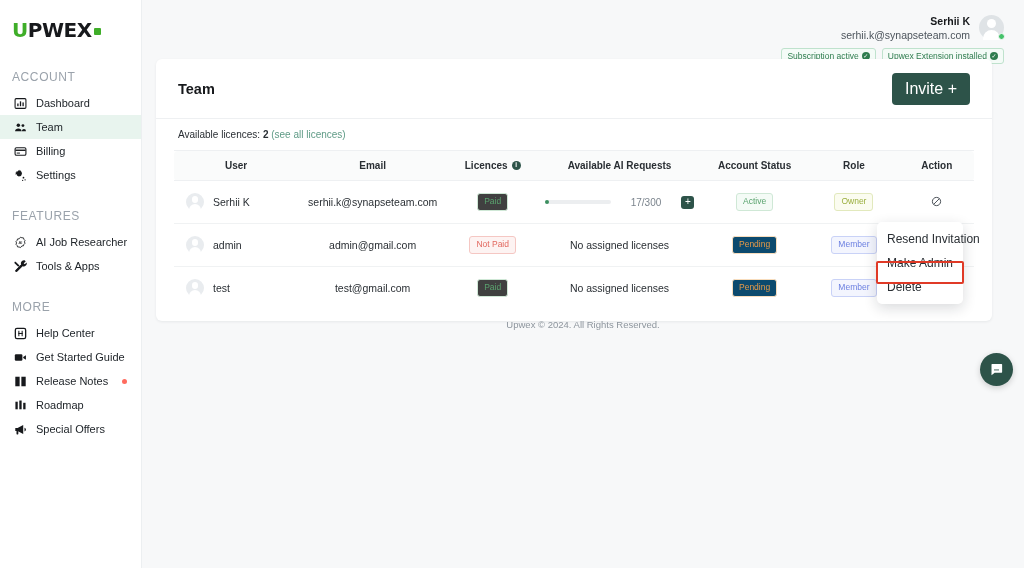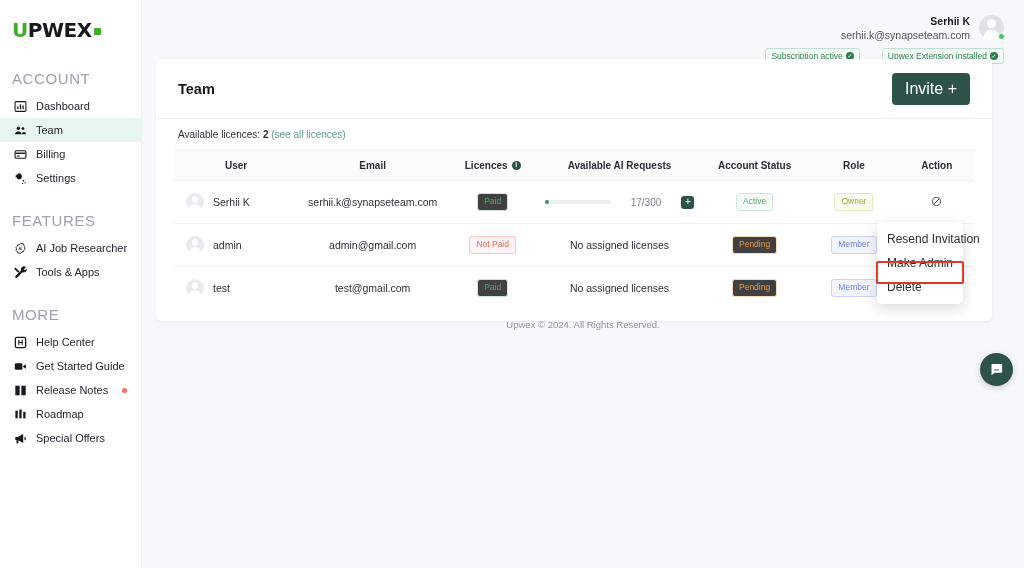--- a/index.html
+++ b/index.html
@@ -18,21 +18,21 @@
     padding-top: 10px;
   }
   .logo-wrap { padding: 6px 0 0 12px; height: 34px; display: flex; align-items: center; }
   .logo { font-size: 20px; font-weight: 700; letter-spacing: -0.5px; line-height: 1;
           display: flex; align-items: center; font-family: "DejaVu Sans", sans-serif; }
   .logo .u { color: #3fae29; }
   .logo .rest { color: #17191c; }
   .logo .sq { width: 7px; height: 7px; background: #3fae29; margin-left: 2px;
               margin-top: 2px; border-radius: 1px; }
 
-  .nav-section { color: #9aa2ab; font-size: 15px; letter-spacing: 0.6px;
+  .nav-section { color: #9aa2ab; font-size: 12px; letter-spacing: 0.6px;
                  padding: 0 0 0 12px; margin-top: 22px; margin-bottom: 7px;
                  text-transform: uppercase; font-weight: 400; }
   #sidebar .nav-section:first-of-type { margin-top: 26px; }
 
   .nav-item { display: flex; align-items: center; height: 24px; gap: 9px;
               padding-left: 13px; cursor: pointer; font-size: 11px; color: #21262b;
               margin-bottom: 0; position: relative; }
   .nav-item .label { white-space: nowrap; }
   .nav-item.active { background: #e8f4ee; }
   .nav-ico { width: 14px; height: 14px; flex: 0 0 14px; display: flex;
@@ -52,21 +52,21 @@
   .user-name { font-size: 10.5px; font-weight: 700; color: #17191c; }
   .user-mail { font-size: 10.5px; color: #4c545c; }
   .avatar-lg { width: 25px; height: 25px; border-radius: 50%; background: #dfe3e6;
                position: relative; overflow: visible; margin-top: 1px; }
   .avatar-lg .head { position: absolute; width: 9px; height: 9px; border-radius: 50%;
                      background: #fff; left: 8px; top: 4px; }
   .avatar-lg .body { position: absolute; width: 17px; height: 10px; border-radius: 9px 9px 0 0;
                      background: #fff; left: 4px; top: 15px; }
   .avatar-lg .online { position: absolute; width: 7px; height: 7px; border-radius: 50%;
                        background: #45c26a; right: -1px; bottom: 0px; border: 1.5px solid #f7f8f9; }
-  .chips { display: flex; gap: 22px; margin-top: 6px; }
+  .chips { display: flex; gap: 6px; margin-top: 6px; }
   .chip { font-size: 8.5px; color: #2f7d4f; border: 1px solid #bfe2cd; border-radius: 3px;
           padding: 2px 5px; background: #f4fbf7; display: flex; align-items: center; gap: 3px; }
   .chk { width: 8px; height: 8px; border-radius: 50%; background: #2f7d4f; color: #fff;
          font-size: 6px; display: flex; align-items: center; justify-content: center;
          line-height: 1; }
 
   
   #card { position: absolute; left: 14px; top: 59px; width: 836px; background: #fff;
           border-radius: 6px; box-shadow: 0 1px 3px rgba(16,24,40,.07); }
   .card-head { display: flex; justify-content: space-between; align-items: center;
@@ -98,21 +98,21 @@
   .avatar-sm .head { position: absolute; width: 6.5px; height: 6.5px; border-radius: 50%;
                      background: #fff; left: 5.7px; top: 3px; }
   .avatar-sm .body { position: absolute; width: 12px; height: 7px; border-radius: 6px 6px 0 0;
                      background: #fff; left: 3px; top: 11px; }
 
   .badge { display: inline-block; font-size: 8.5px; padding: 2px 6px; border-radius: 3px;
            border: 1px solid; line-height: 1.3; }
   .b-paid   { color:#5aa46f; border-color:#cfe8d6; background:#404040; }
   .b-notpaid{ color:#e2685f; border-color:#f5c7c3; background:#fdf3f2; }
   .b-active { color:#5aa46f; border-color:#cfe8d6; background:#f4fbf6; }
-  .b-pending{ color:#e79a48; border-color:#f8ddbd; background:#404040; }
+  .b-pending{ color:#e79a48; border-color:#f8ddbd; background:#0c4a6e; }
   .b-owner  { color:#9aae3e; border-color:#e2e9bd; background:#fbfcf0; }
   .b-member { color:#6b7fe0; border-color:#c9d2f7; background:#f3f5fe; }
 
   .ai-cell { display: flex; align-items: center; justify-content: center; gap: 20px; }
   .bar { width: 66px; height: 4px; background: #eceef0; border-radius: 3px; position: relative; }
   .bar > i { position: absolute; left: 0; top: 0; height: 4px; border-radius: 3px;
              background: #3b8f5f; display: block; }
   .ai-count { font-size: 10px; color: #7b848d; }
   .plus-btn { width: 13px; height: 13px; border-radius: 3px; background: #2d5349; color: #fff;
               font-size: 10px; display: inline-flex; align-items: center;

